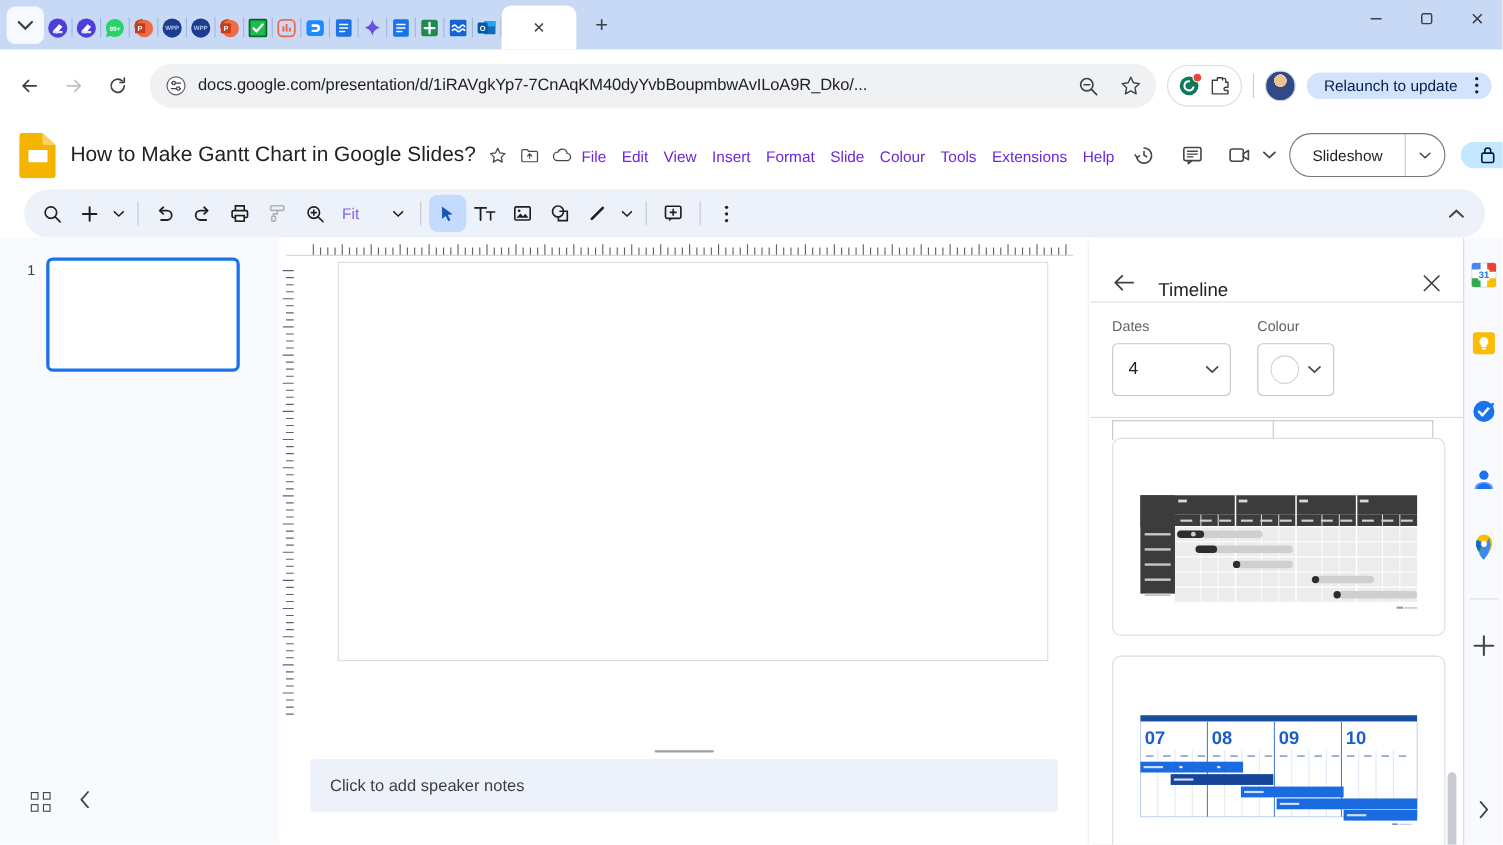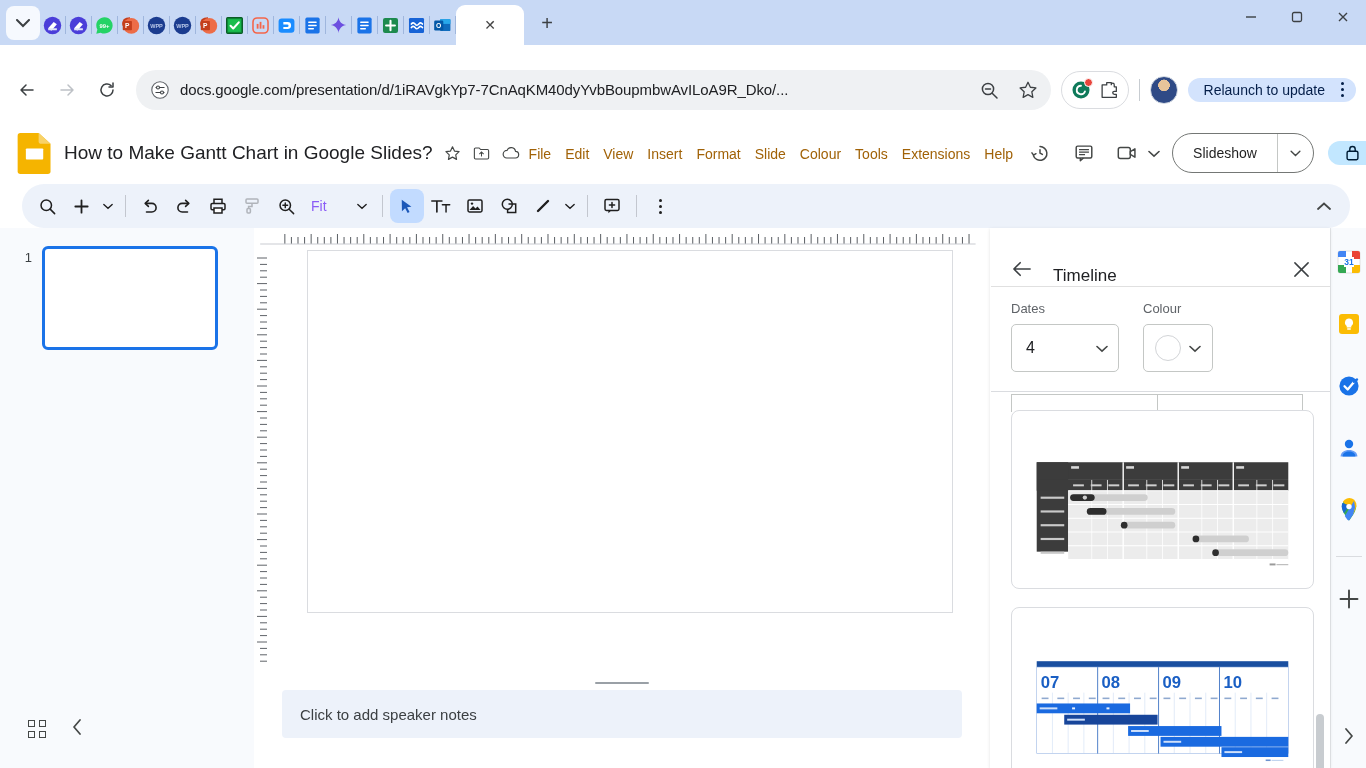--- a/index.html
+++ b/index.html
@@ -41,21 +41,21 @@
     width: 30px; height: 30px; margin: 0 0 7px 8px; border-radius: 50%;
     display: flex; align-items: center; justify-content: center;
     font-size: 20px; color: #3c4043; flex: none; cursor: pointer;
   }
   .wincontrols { display: flex; align-items: flex-start; height: 45px; margin-left: auto; flex: none; }
   .wcbtn { width: 46px; height: 34px; display: flex; align-items: center; justify-content: center; cursor: pointer; }
 
   
   .omnibar {
     height: 65px; background: #fff; display: flex; align-items: center;
-    padding: 0 10px 0 8px; flex: none; gap: 2px; margin-top: 12px;
+    padding: 0 10px 0 8px; flex: none; gap: 2px;
   }
   .navbtn { width: 38px; height: 38px; border-radius: 50%; display:flex; align-items:center; justify-content:center; cursor: pointer; }
   .urlbox {
     flex: 1; height: 40px; background: #eff1f3; border-radius: 20px;
     display: flex; align-items: center; padding: 0 12px 0 14px; margin: 0 8px;
     gap: 10px; min-width: 0; cursor: text;
   }
   .urltext {
     flex: 1; font-size: 15px; color: #202124; white-space: nowrap;
     overflow: hidden; text-overflow: clip; letter-spacing: -0.1px;
@@ -81,21 +81,21 @@
   
   .app { flex: 1; display: flex; flex-direction: column; background: #fff; min-height: 0; }
 
   .docheader { height: 62px; display: flex; align-items: center; padding: 0 14px 0 16px; flex: none; }
   .slides-logo { width: 38px; height: 42px; flex: none; margin-right: 10px; }
   .titlecol { display: flex; justify-content: center; gap: 1px; }
   .titlerow { display: flex; align-items: center; gap: 10px; }
   .doctitle { font-size: 19px; color: #202124; white-space: nowrap; cursor: text; }
   .titlerow .mini { cursor: pointer; display:flex; align-items:center; }
   .menurow { display: flex; align-items: center; gap: 0px; margin-top: 1px; }
-  .menuitem { font-size: 14px; color: #a16207; padding: 2px 7px; border-radius: 4px; cursor: pointer; }
+  .menuitem { font-size: 14px; color: #6d28d9; padding: 2px 7px; border-radius: 4px; cursor: pointer; }
   .hdr-right { margin-left: auto; display: flex; align-items: center; gap: 4px; }
   .hicon { width: 40px; height: 40px; border-radius: 50%; display:flex; align-items:center; justify-content:center; cursor: pointer; }
   .slideshow-grp { display: flex; align-items: center; height: 40px; border: 1px solid #747775; border-radius: 20px; margin-left: 8px; overflow: hidden; }
   .slideshow-btn { padding: 0 20px; height: 100%; display:flex; align-items:center; font-size: 14px; color: #1f1f1f; cursor: pointer; }
   .slideshow-arrow { width: 36px; height: 100%; display:flex; align-items:center; justify-content:center; border-left: 1px solid #c4c7c5; cursor: pointer; }
   .share-grp { display: flex; align-items: center; height: 24px; background: #c2e7ff; border-radius: 20px; margin-left: 10px; overflow:hidden; }
   .share-btn { padding: 0 16px 0 16px; height:100%; display:flex; align-items:center; gap:9px; font-size:14px; color:#001d35; cursor: pointer; }
   .share-arrow { width: 34px; height: 100%; display:flex; align-items:center; justify-content:center; border-left: 1px solid #a7d3ee; cursor: pointer; }
   .acct-avatar {
     width: 34px; height: 34px; border-radius: 50%; background: #3a6b35; color: #fff;

